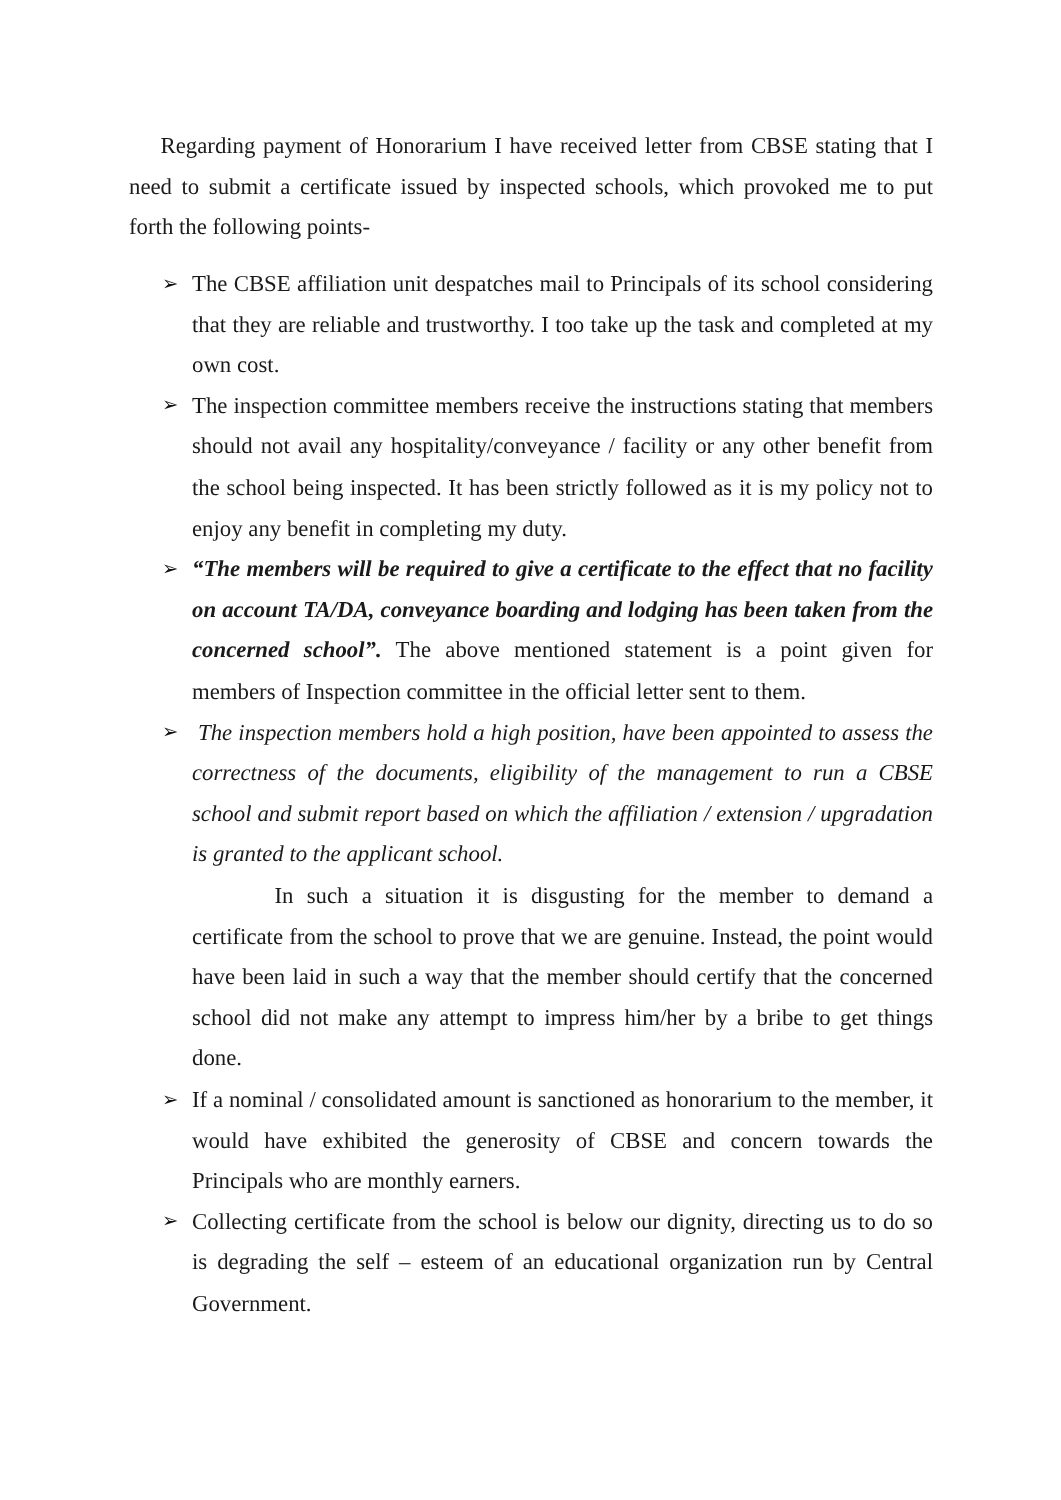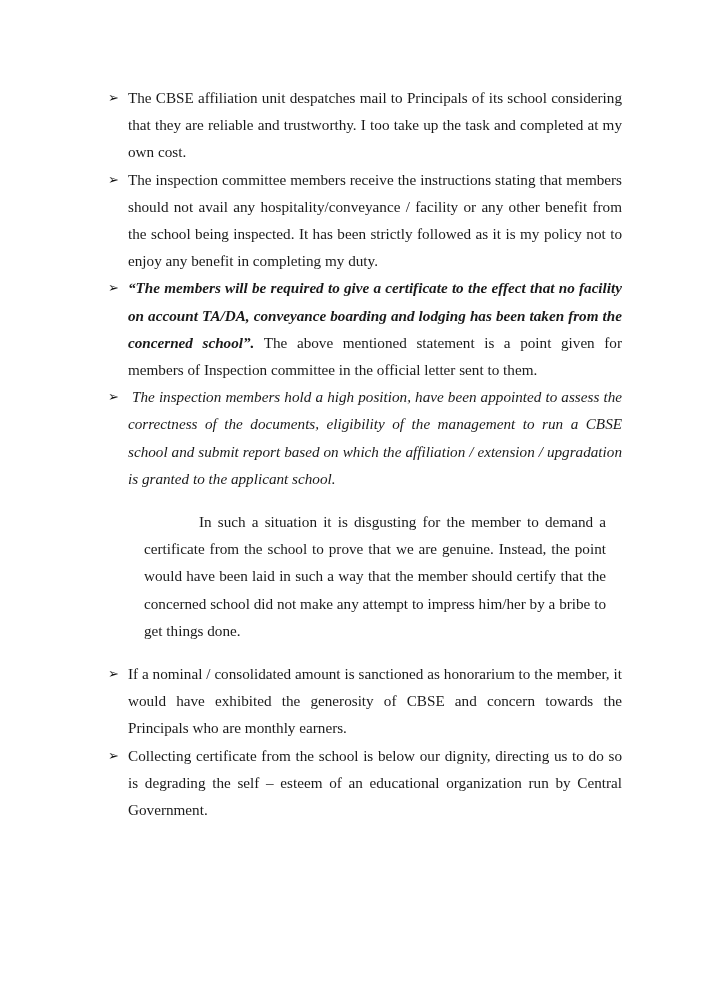--- a/index.html
+++ b/index.html
@@ -10,28 +10,29 @@
     font-size: 15.2px; line-height: 27.2px; color: #1a1a1a;
     text-align: justify;
   }
   .intro { text-indent: 21px; margin: 0 0 10px 0; }
   ul.points { list-style: none; margin: 0; padding: 0; }
   ul.points li { position: relative; padding-left: 42px; margin: 0; }
   .bullet {
     position: absolute; left: 22px; top: 0; font-size: 13px;
     font-family: "DejaVu Sans", sans-serif; color: #111;
   }
-  .cont { padding-left: 42px; text-indent: 55px; margin: 16px; }
+  .cont { padding-left: 42px; text-indent: 55px; margin: 0; }
   .emph { font-weight: bold; font-style: italic; }
   .lead-space { padding-left: 4px; font-style: italic; }
 </style>
 </head>
 <body>
 
 <div class="page">
+  <p class="intro">Regarding payment of Honorarium I have received letter from CBSE stating that I need to submit a certificate issued by inspected schools, which provoked me to put forth the following points-</p>
 
   <ul class="points">
     <li>
       <span class="bullet">➢</span>
       <span>The CBSE affiliation unit despatches mail to Principals of its school considering that they are reliable and trustworthy.  I too take up the task and completed at my own cost.</span>
     </li>
     <li>
       <span class="bullet">➢</span>
       <span>The inspection committee members  receive the instructions stating that members should not avail any hospitality/conveyance / facility or any other benefit from the school being inspected.  It has been strictly followed as it is my policy not to enjoy any benefit in completing my duty.</span>
     </li>

